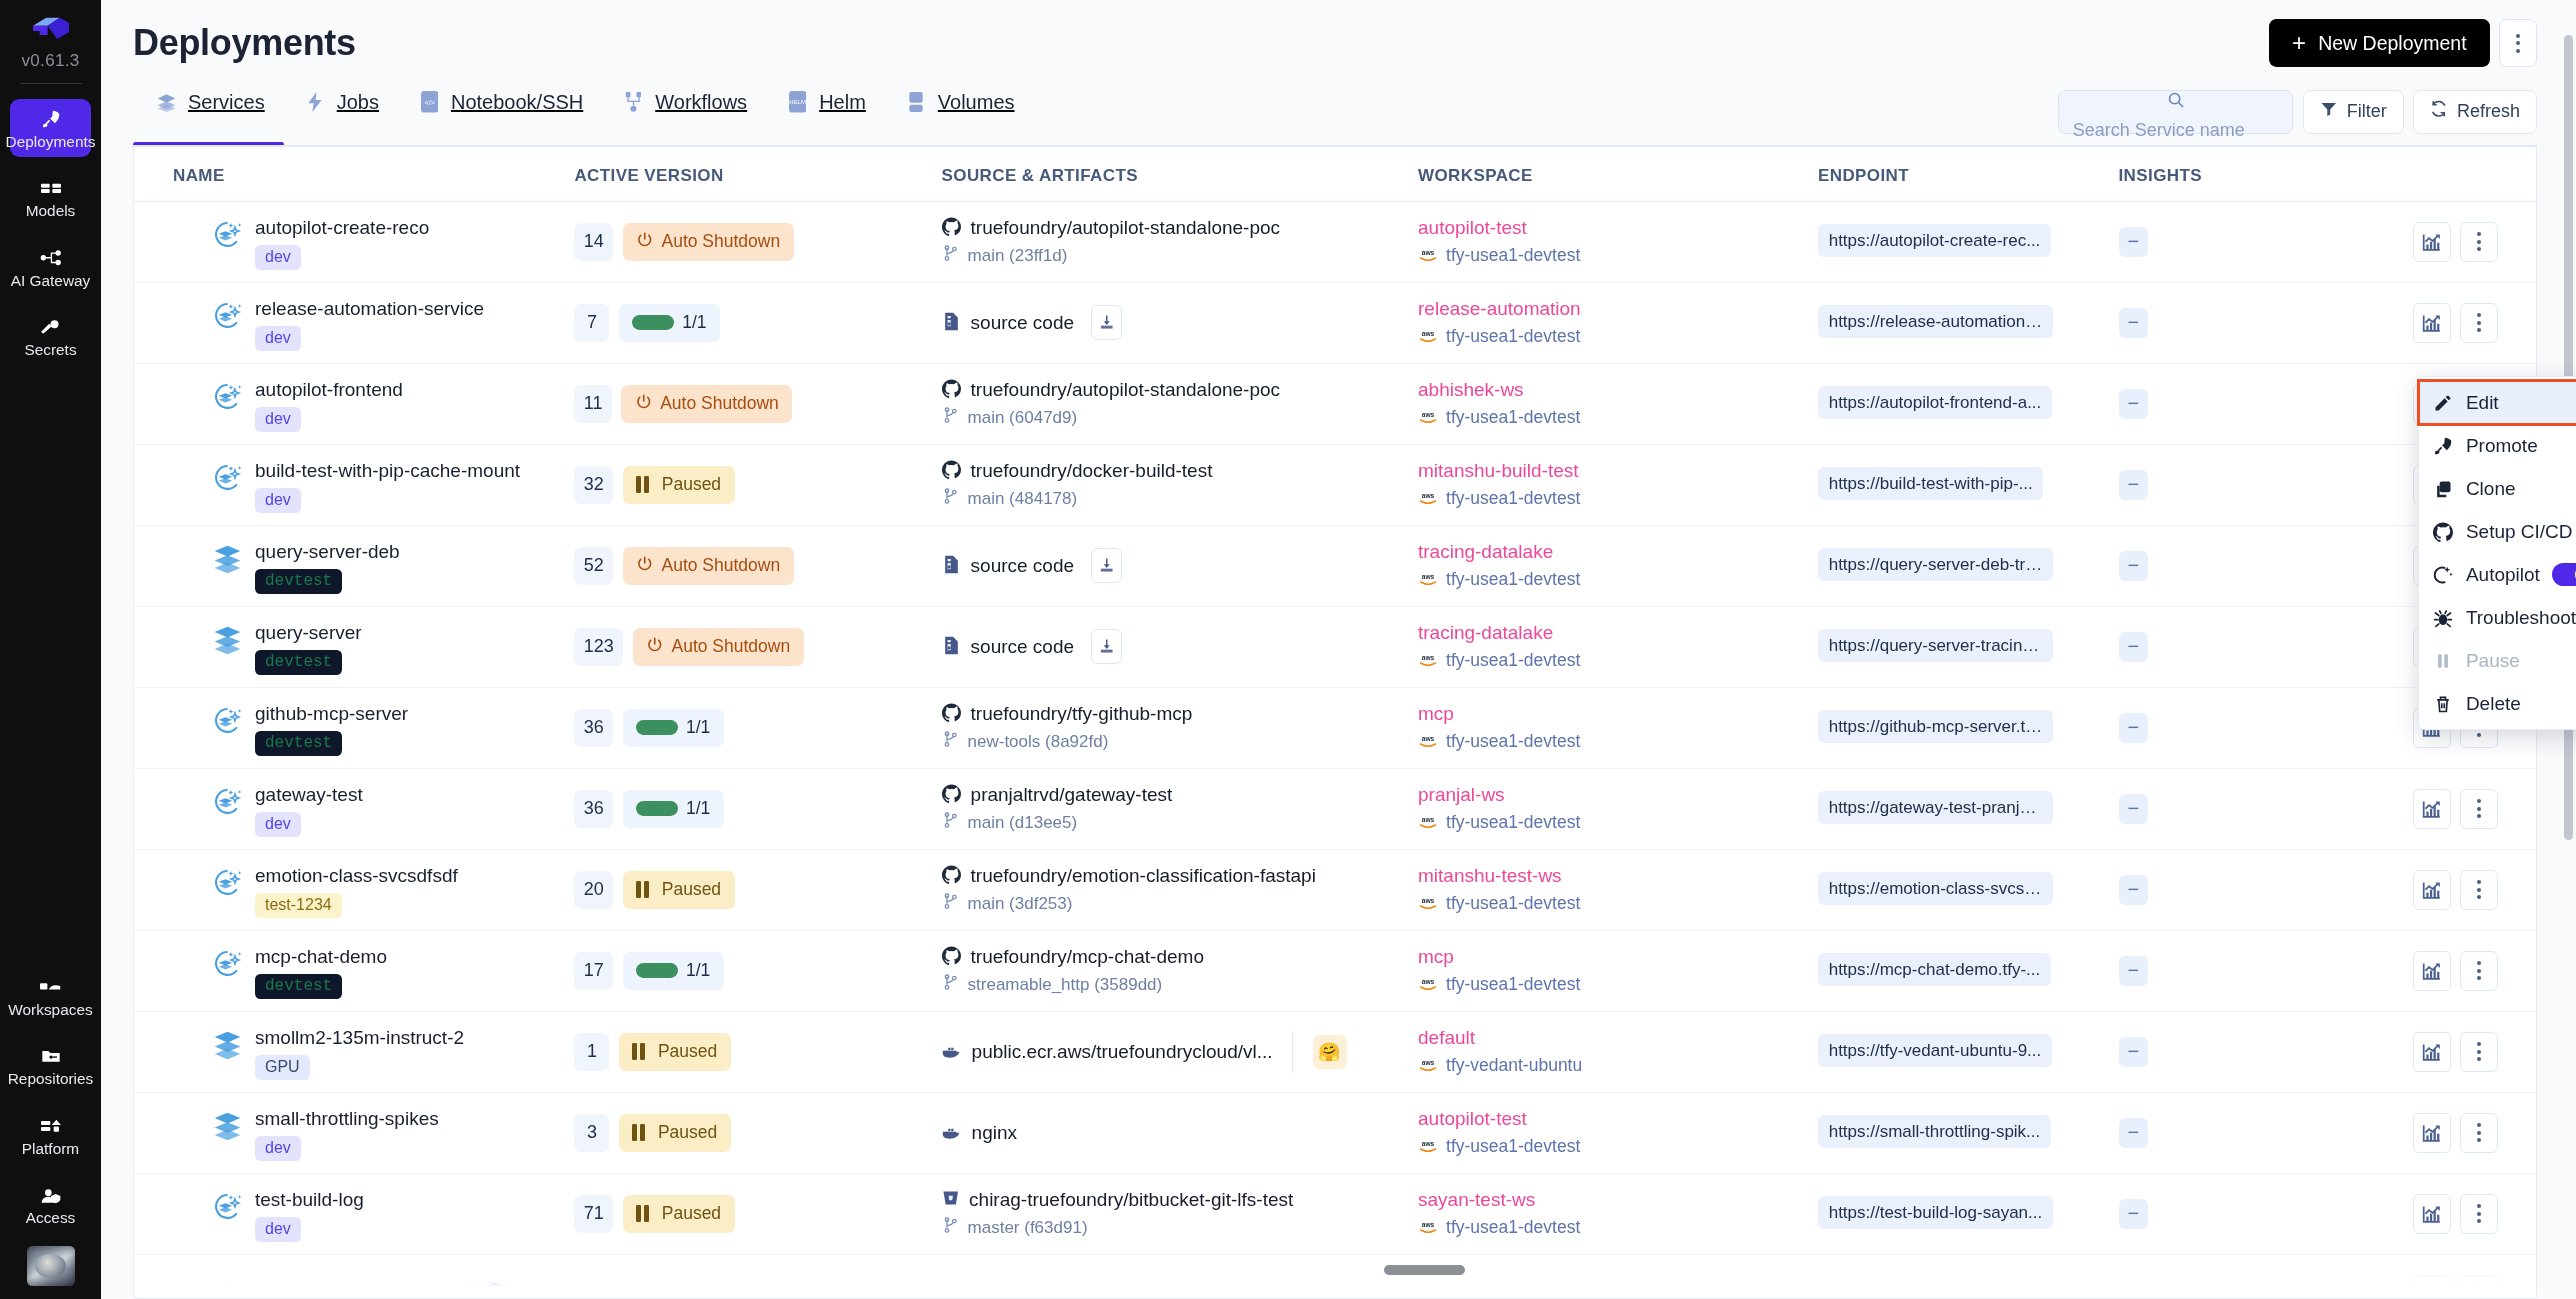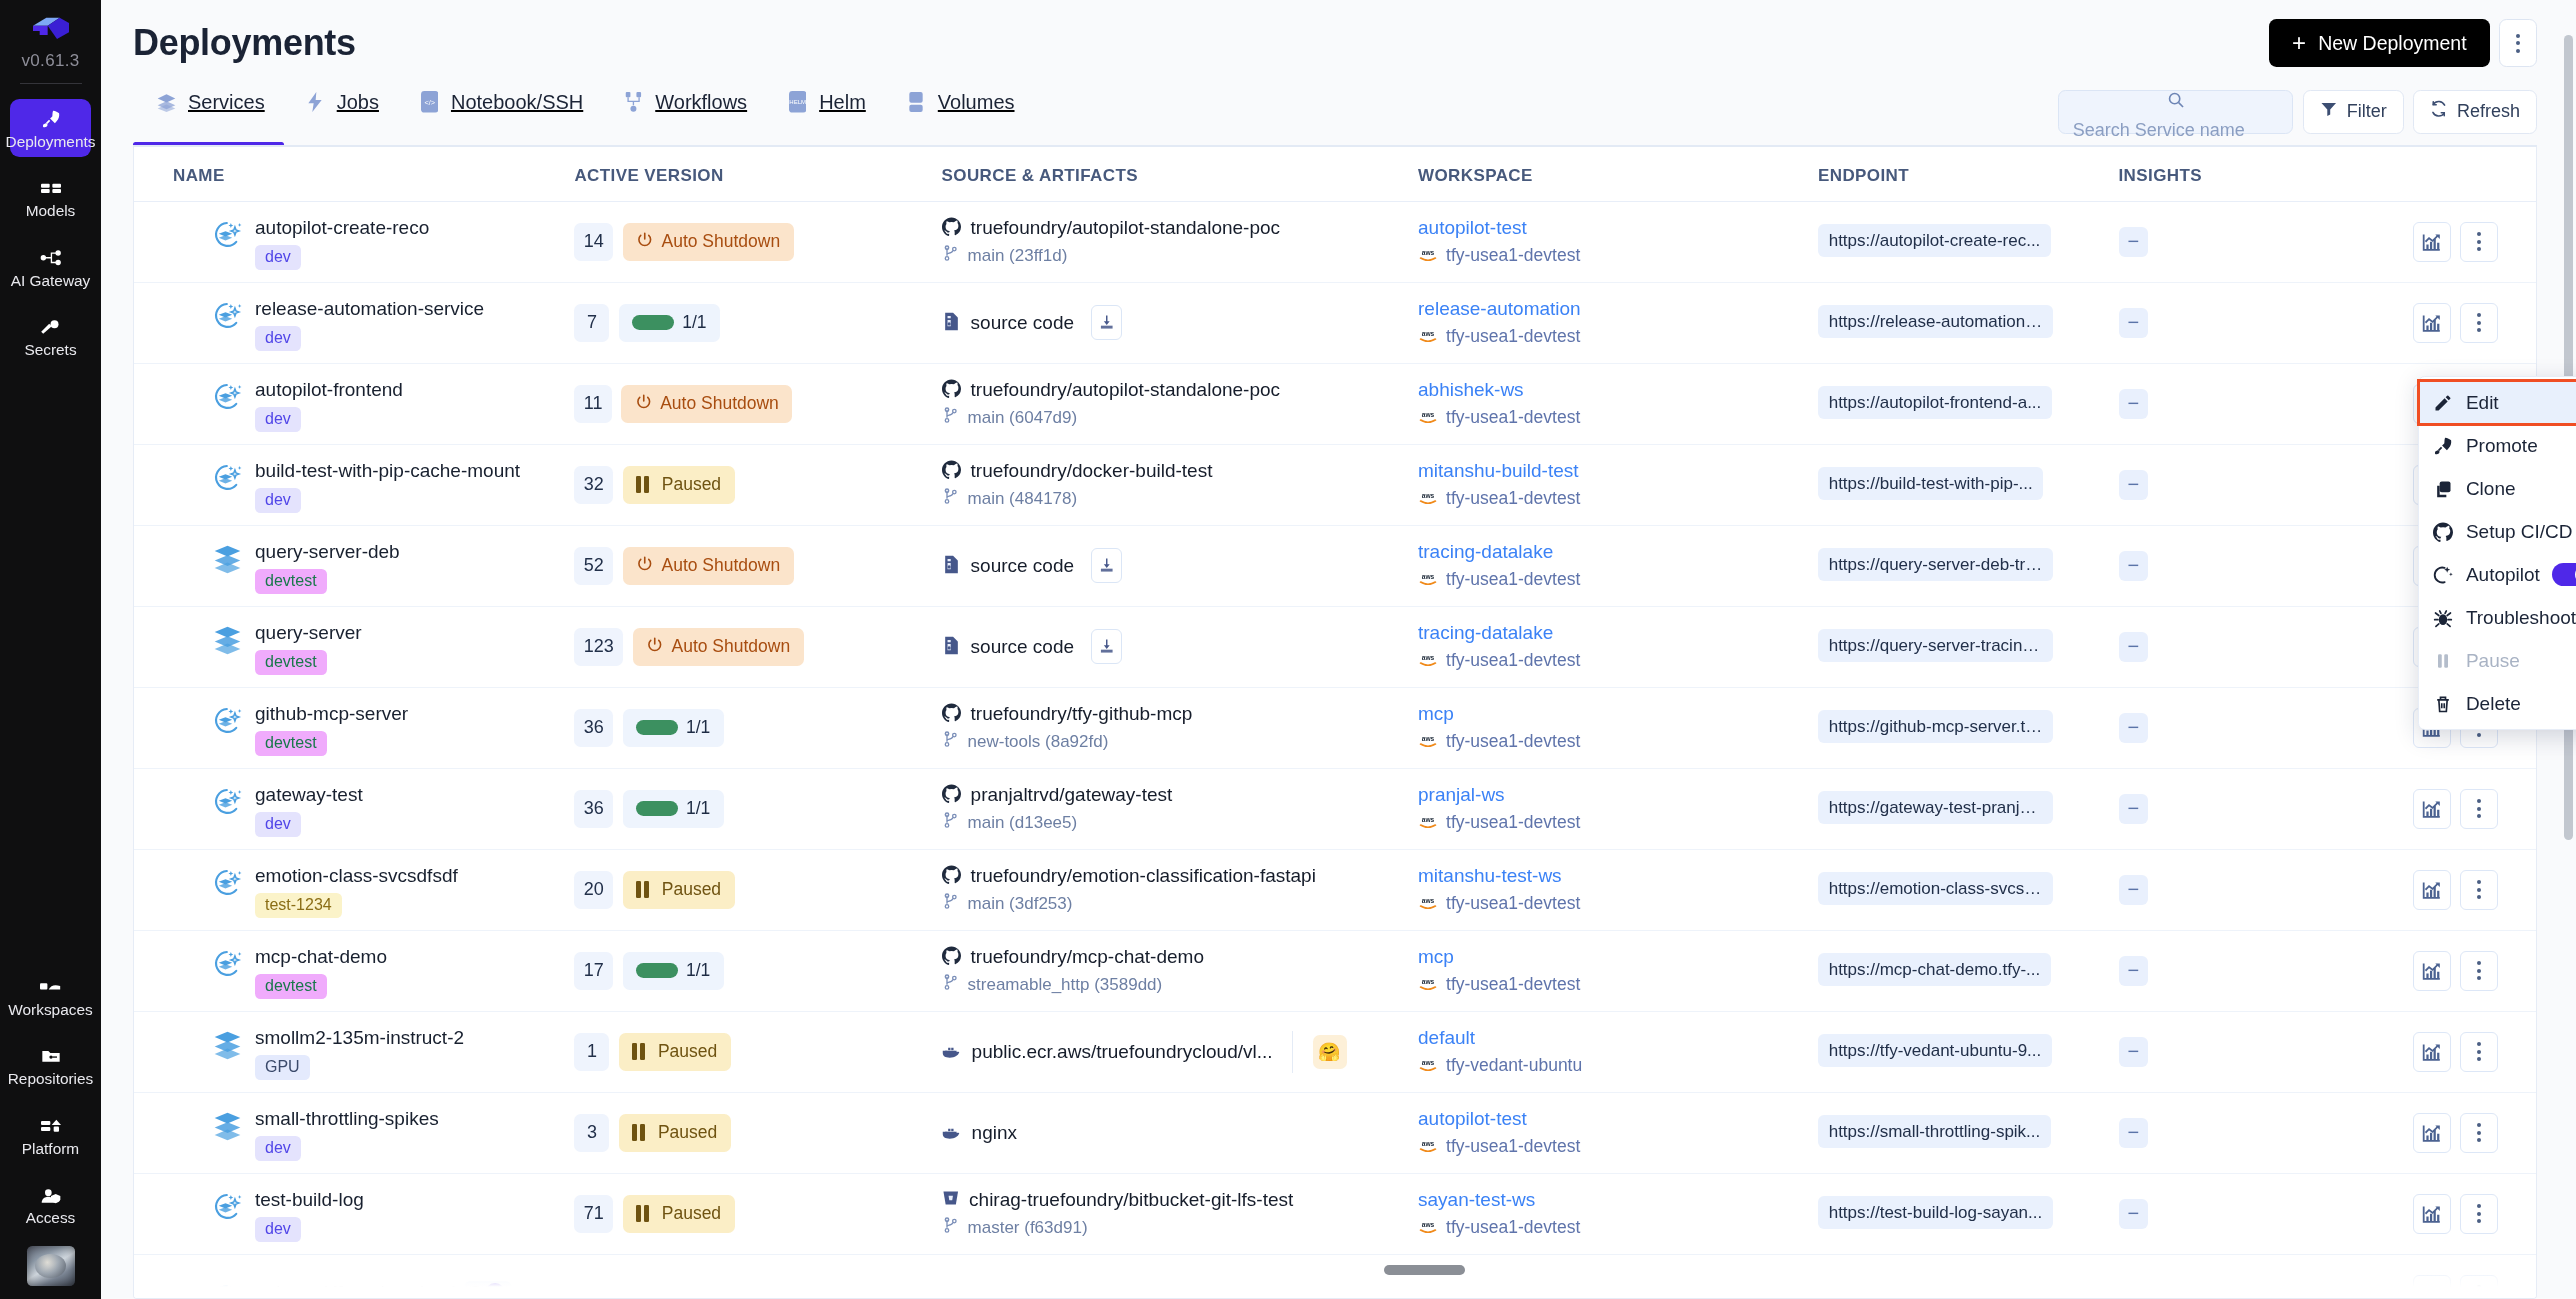--- a/index.html
+++ b/index.html
@@ -139,21 +139,21 @@
   .name-cell { display: flex; align-items: flex-start; gap: 12px; padding-left: 39px; padding-top: 4px; }
   .svc-icon { width: 31px; height: 31px; flex-shrink: 0; margin-top: 1.3px; }
   .name-col { display: flex; flex-direction: column; gap: 6px; min-width: 0; }
   .name-row { display:flex; align-items:center; gap: 8px; }
   .svc-name { font-size: 19px; color: #18202f; white-space: nowrap; }
   .env-badge {
     display: inline-block; font-size: 16px; padding: 2.7px 10px 4px; border-radius: 5.4px;
     line-height: 1.15; width: fit-content;
   }
   .env-dev { background: #e4e3fd; color: #5146e8; }
-  .env-devtest { background: #f0abfc; color: #19784a; }
+  .env-devtest { background: #0f172a; color: #19784a; font-family: Liberation Mono, monospace; }
   .env-test1234 { background: #fbf3c9; color: #8a6d15; }
   .env-gpu { background: #e4eafd; color: #3b4a6b; }
   .count-badge {
     display:flex; align-items:center; gap:5.4px; background:#eef3fd; border-radius:6.7px;
     padding:2.7px 6.7px; font-size:17px; color:#33405c;
   }
   .count-dot { width:20px;height:20px;border-radius:50%;background:#4f28e8;display:inline-block; }
 
   
   .ver-cell { display: flex; align-items: center; gap: 9.4px; }
@@ -183,21 +183,21 @@
     display: flex; align-items: center; justify-content: center; margin-left: 6.7px; cursor: pointer;
   }
   .src-sep { width: 1.3px; height: 42px; background: #e4ebf6; margin: 0 9.4px; }
   .emoji-chip {
     width: 34px; height: 34px; background: #fdf0d8; border-radius: 6.7px;
     display:flex; align-items:center; justify-content:center; font-size: 18px;
   }
 
   
   .ws-cell { display: flex; flex-direction: column; gap: 6px; }
-  .ws-name { font-size: 19px; color: #3b82f6; white-space: nowrap; }
+  .ws-name { font-size: 19px; color: #ec4899; white-space: nowrap; }
   .ws-cluster { display: flex; align-items: center; gap: 8px; font-size: 17.5px; color: #5f74ab; }
 
   
   .ep-chip {
     display: inline-block; background: #eaf1fd; border-radius: 6px; padding: 6.7px 10.7px;
     font-size: 17px; color: #22304a; max-width: 235px; overflow: hidden;
     text-overflow: ellipsis; white-space: nowrap;
   }
   .ins-chip {
     width: 29.5px; height: 29.5px; background: #e9f0fd; border-radius: 6px;

